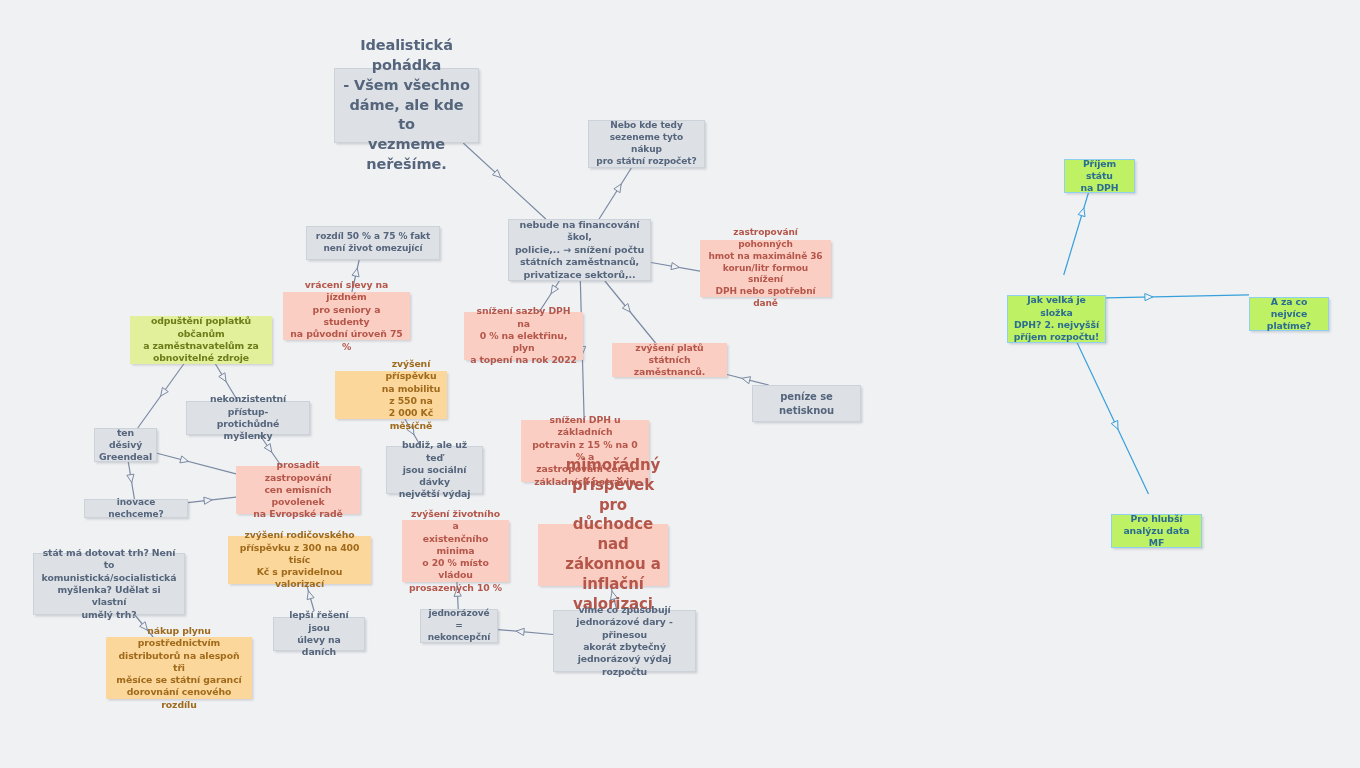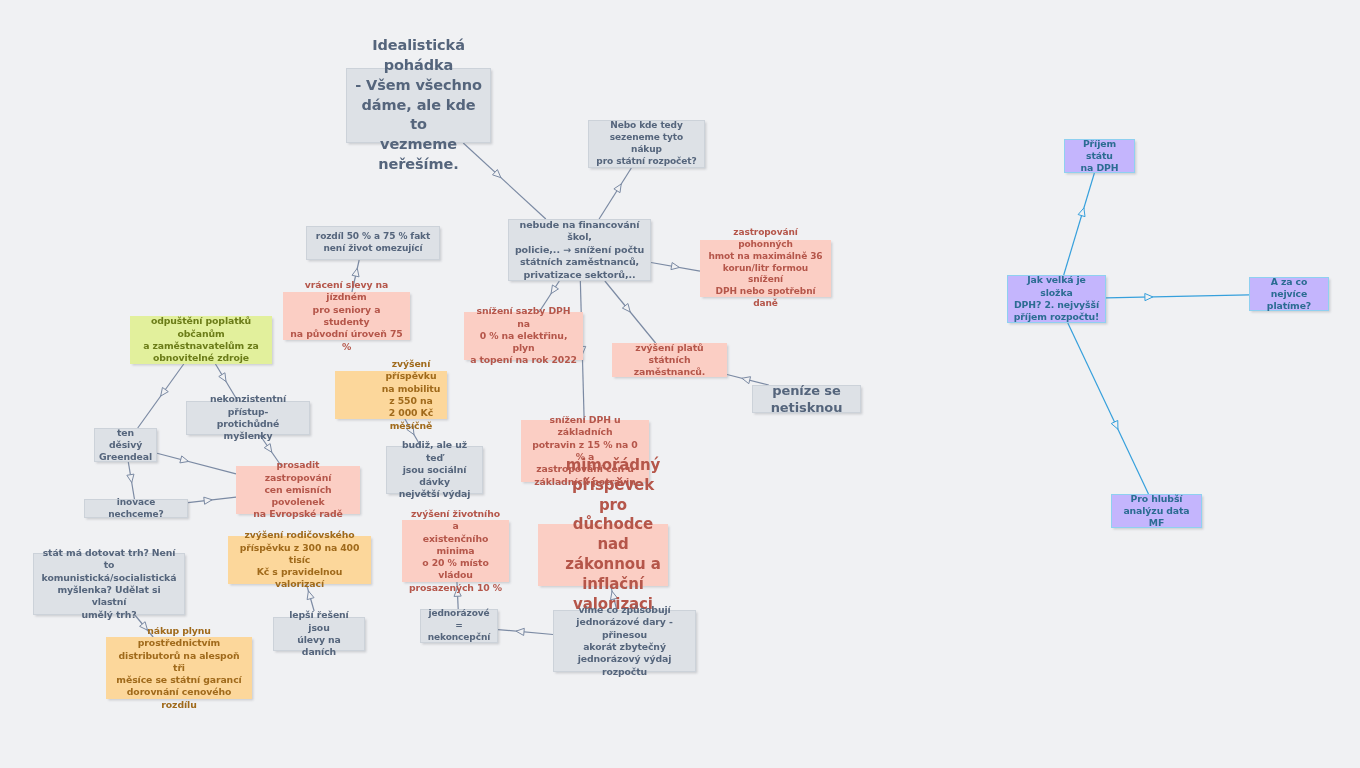--- a/index.html
+++ b/index.html
@@ -54,23 +54,24 @@
     background: #fcd79b;
     border-color: #fcd79b;
     color: #a06a1b;
   }
   .n-green {
     background: #e2f09c;
     border-color: #e2f09c;
     color: #6b7c18;
   }
   .n-blue {
-    background: #c4b5fd;
+    background: #bef264;
     border-color: #8fd0f0;
     color: #2b6c92;
+    margin-top: 20px;
   }
   .root {
     font-size: 14.5px;
     line-height: 1.36;
   }
 </style>
 </head>
 <body>
 
 <div id="canvas">
@@ -162,21 +163,21 @@
       <g>
         <line x1="1106" y1="297.93548387096774" x2="1249" y2="294.86021505376345" stroke="#36a0dc" stroke-width="1.2"></line>
         <polygon points="1152.8990753582864,296.9269016051981 1144.9783261002613,300.69807266887244 1144.8235231831663,293.4997370239571" fill="#f0f1f3" stroke="#36a0dc" stroke-width="1"></polygon>
       </g>
       <g>
         <line x1="1067.8207547169811" y1="323" x2="1148.4811320754718" y2="494" stroke="#36a0dc" stroke-width="1.2"></line>
         <polygon points="1117.9234558349274,429.2177263700461 1111.2545526961821,423.51810086252067 1117.766460162265,420.44644639738726" fill="#f0f1f3" stroke="#36a0dc" stroke-width="1"></polygon>
       </g>
     </svg>
   <div id="nodes">
-      <div class="node n-gray root" style="left: 346px; top: 68px; width: 145px; height: 75px; font-size: 14.5px;">Idealistická pohádka
+      <div class="node n-gray root" style="left: 334px; top: 68px; width: 145px; height: 75px; font-size: 14.5px;">Idealistická pohádka
 - Všem všechno
 dáme, ale kde to
 vezmeme neřešíme.</div>
       <div class="node n-gray" style="left: 588px; top: 120px; width: 117px; height: 48px; font-size: 9px;">Nebo kde tedy
 sezeneme tyto nákup
 pro státní rozpočet?</div>
       <div class="node n-gray" style="left: 508px; top: 219px; width: 143px; height: 62px; font-size: 9.5px;">nebude na financování škol,
 policie,.. → snížení počtu
 státních zaměstnanců,
 privatizace sektorů,..</div>
@@ -187,21 +188,21 @@
 na původní úroveň 75 %</div>
       <div class="node n-pink" style="left: 700px; top: 240px; width: 131px; height: 57px; font-size: 9px;">zastropování pohonných
 hmot na maximálně 36
 korun/litr formou snížení
 DPH nebo spotřební daně</div>
       <div class="node n-pink" style="left: 464px; top: 312px; width: 119px; height: 48px; font-size: 9.3px;">snížení sazby DPH na
 0 % na elektřinu, plyn
 a topení na rok 2022</div>
       <div class="node n-pink" style="left: 612px; top: 343px; width: 115px; height: 34px; font-size: 9.3px;">zvýšení platů státních
 zaměstnanců.</div>
-      <div class="node n-gray" style="left: 752px; top: 385px; width: 109px; height: 28px; font-size: 13px; text-align: center;">peníze se netisknou</div>
+      <div class="node n-gray" style="left: 752px; top: 385px; width: 109px; height: 37px; font-size: 10px; text-align: center;">peníze se netisknou</div>
       <div class="node n-green" style="left: 130px; top: 316px; width: 142px; height: 48px; font-size: 9.3px;">odpuštění poplatků občanům
 a zaměstnavatelům za
 obnovitelné zdroje</div>
       <div class="node n-gray" style="left: 186px; top: 401px; width: 124px; height: 34px; font-size: 9.3px;">nekonzistentní přístup-
 protichůdné myšlenky</div>
       <div class="node n-orange" style="left: 335px; top: 371px; width: 112px; height: 48px; font-size: 9.3px; padding-left: 45px;">zvýšení příspěvku
 na mobilitu z 550 na
 2 000 Kč měsíčně</div>
       <div class="node n-gray" style="left: 94px; top: 428px; width: 63px; height: 34px; font-size: 9.3px;">ten děsivý
 Greendeal</div>

